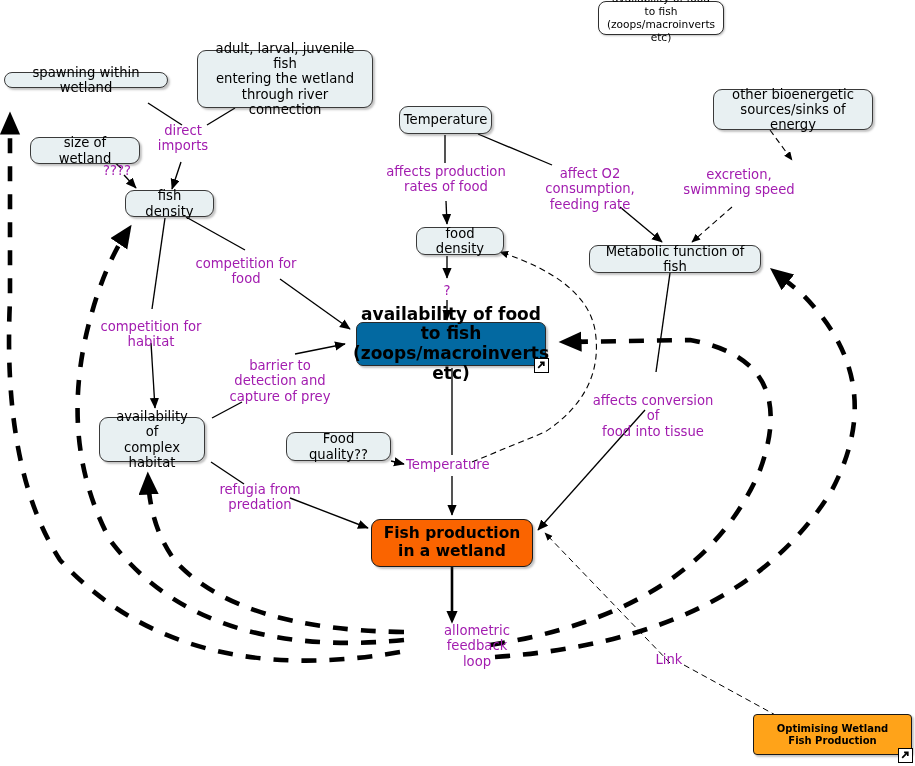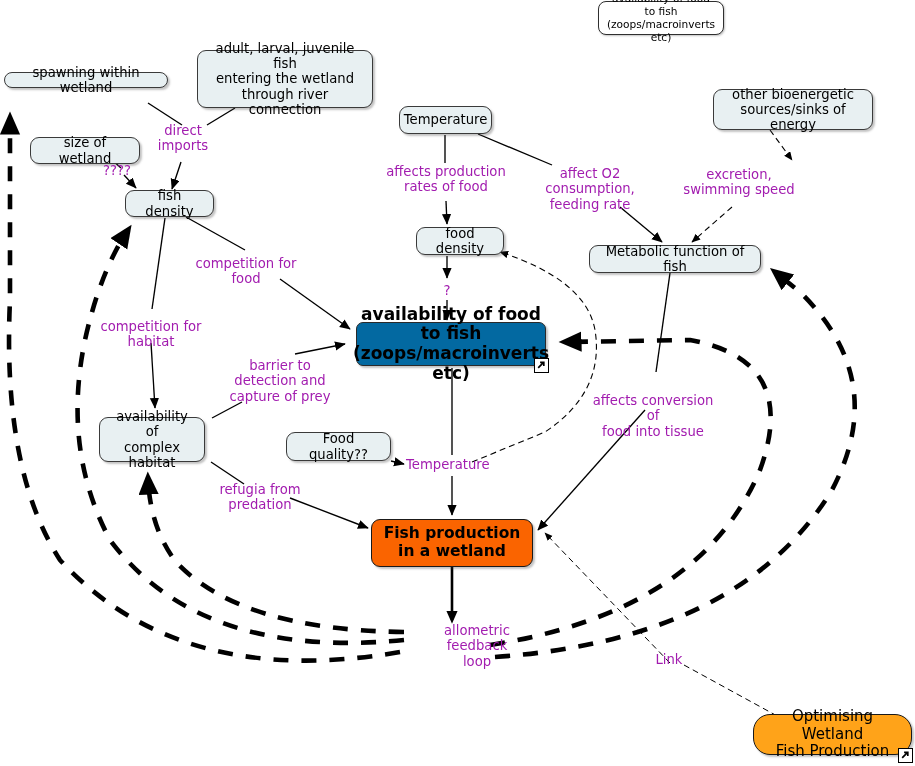--- a/index.html
+++ b/index.html
@@ -60,23 +60,23 @@
     border-color: #1a1a1a;
     border-width: 1.6px;
     font-weight: bold;
     font-size: 15.5px;
     border-radius: 9px;
   }
   .node.concept-amber {
     background: #ffa319;
     border-color: #1a1a1a;
     border-width: 1.6px;
-    font-weight: normal;
-    font-size: 15px;
-    border-radius: 17px;
+    font-weight: bold;
+    font-size: 10px;
+    border-radius: 4px;
   }
   .node.floating-tip {
     background: #ffffff;
     border-color: #2f2f2f;
     border-radius: 8px;
     font-size: 10.6px;
     line-height: 1.25;
     box-shadow: 1px 1px 2px rgba(80,80,80,0.35);
   }
   

